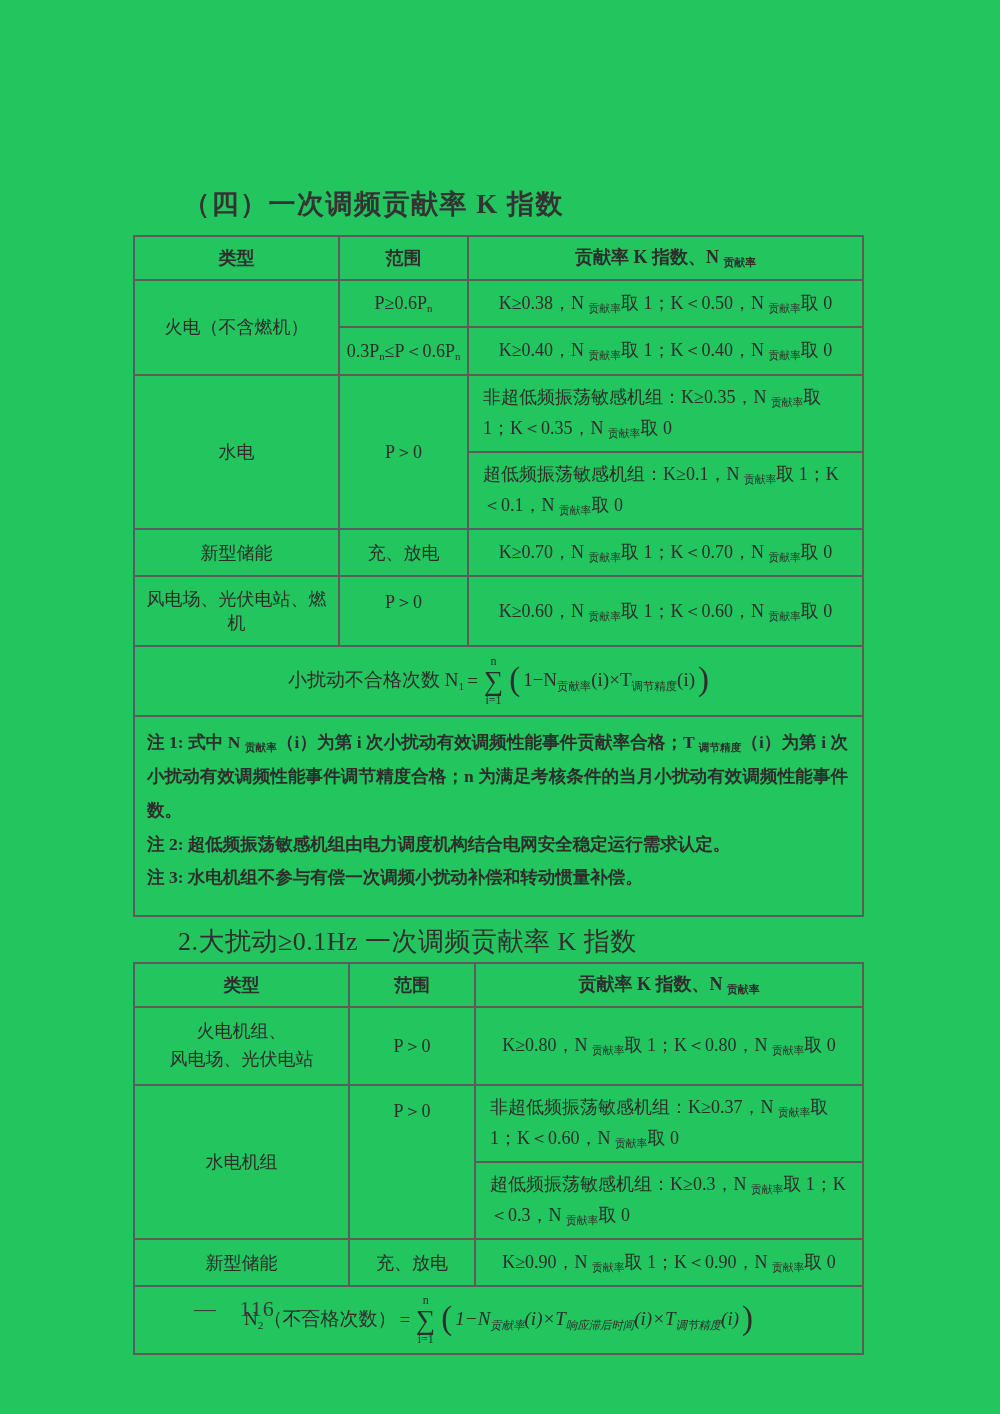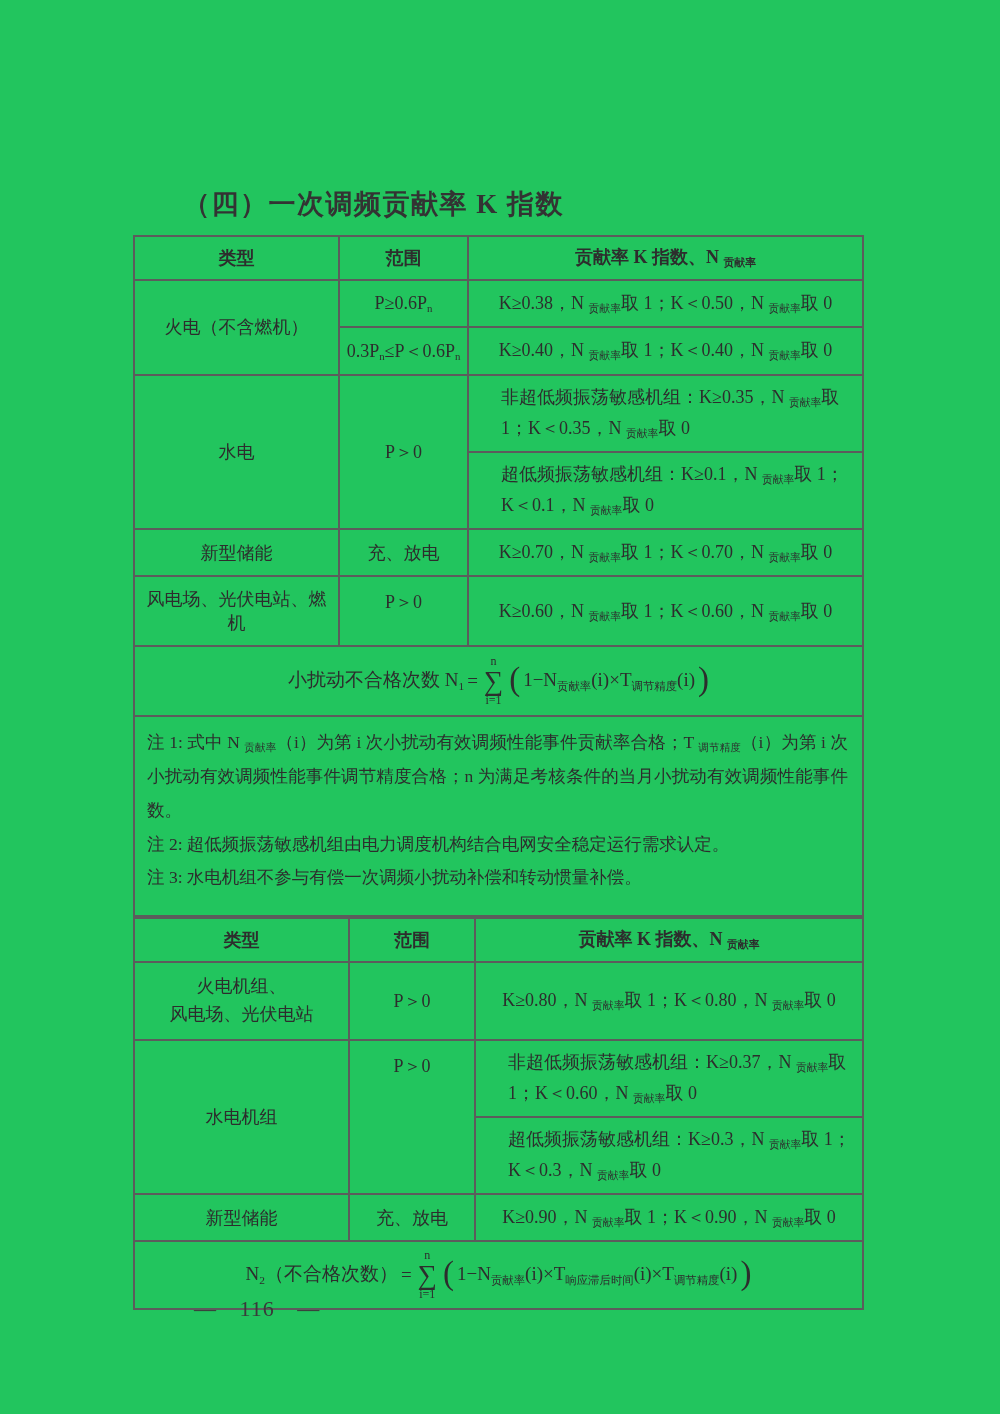--- a/index.html
+++ b/index.html
@@ -19,35 +19,35 @@
     margin:0 0 3px 45px; color:#2f2f2f;
   }
   .sub-title.second { margin-top:7px; }
   table {
     border-collapse:collapse; table-layout:fixed; width:729px;
     font-size:18px; color:#2d2d2d;
   }
   td,th { border:2px solid #5c5c5c; overflow:hidden; }
   th { font-weight:700; height:40px; }
   td.c { text-align:center; vertical-align:middle; padding:10px 4px; }
-  td.l { text-align:left; vertical-align:middle; padding:6px 10px 6px 32px; line-height:1.75; }
+  td.l { text-align:left; vertical-align:middle; padding:6px 10px 6px 14px; line-height:1.75; }
   td.topalign { vertical-align:top; padding-top:13px; }
   td.twoline { white-space:pre-line; line-height:1.55;border-radius:8px; }
   .sub { font-size:0.6em; vertical-align:-0.32em; letter-spacing:0; }
   .formula-cell { text-align:center; }
   .formula {
     display:flex; justify-content:center; align-items:center;
     gap:3px; font-size:19px; line-height:1.2;
   }
   .sigma { display:inline-flex; flex-direction:column; align-items:center; line-height:1; margin:0 3px; }
   .s-sup,.s-sub { font-size:12px; line-height:1.15; }
   .s-glyph { font-size:27px; line-height:0.95; }
   .paren { font-size:33px; font-weight:300; line-height:1; transform:translateY(-2px); }
-  .f-body.italic, .f-eq.italic { }
-  .notes-cell { padding:9px 14px 20px 12px; }
+  .f-body.italic, .f-eq.italic { font-style:italic; }
+  .notes-cell { padding:9px 14px 20px 12px;font-weight:bold; }
   .note { margin:0; font-size:17.5px; line-height:1.93; text-align:justify; }
   .page-number {
     position:absolute; left:150px; top:1296px;
     font-size:22px; color:#3a3a3a; letter-spacing:1px; word-spacing:16px;margin-left:44px;
   }
 </style>
 </head>
 <body>
 
 <div class="page">
@@ -114,20 +114,21 @@
       <tr style="height:133px">
         <td class="notes-cell" colspan="3">
           <p class="note"><span>注 1: 式中 N </span><span class="sub">贡献率</span><span>（i）为第 i 次小扰动有效调频性能事件贡献率合格；T </span><span class="sub">调节精度</span><span>（i）为第 i 次小扰动有效调频性能事件调节精度合格；n 为满足考核条件的当月小扰动有效调频性能事件数。</span></p>
           <p class="note"><span>注 2: 超低频振荡敏感机组由电力调度机构结合电网安全稳定运行需求认定。</span></p>
           <p class="note"><span>注 3: 水电机组不参与有偿一次调频小扰动补偿和转动惯量补偿。</span></p>
         </td>
       </tr>
     </tbody>
       </table>
 
+    <h2 class="sub-title second">2.大扰动≥0.1Hz 一次调频贡献率 K 指数</h2>
 
     <table>
       <colgroup>
           <col style="width:215px">
           <col style="width:126px">
           <col style="width:388px">
         </colgroup>
       <tbody>
           <tr>
         <th>类型</th>

